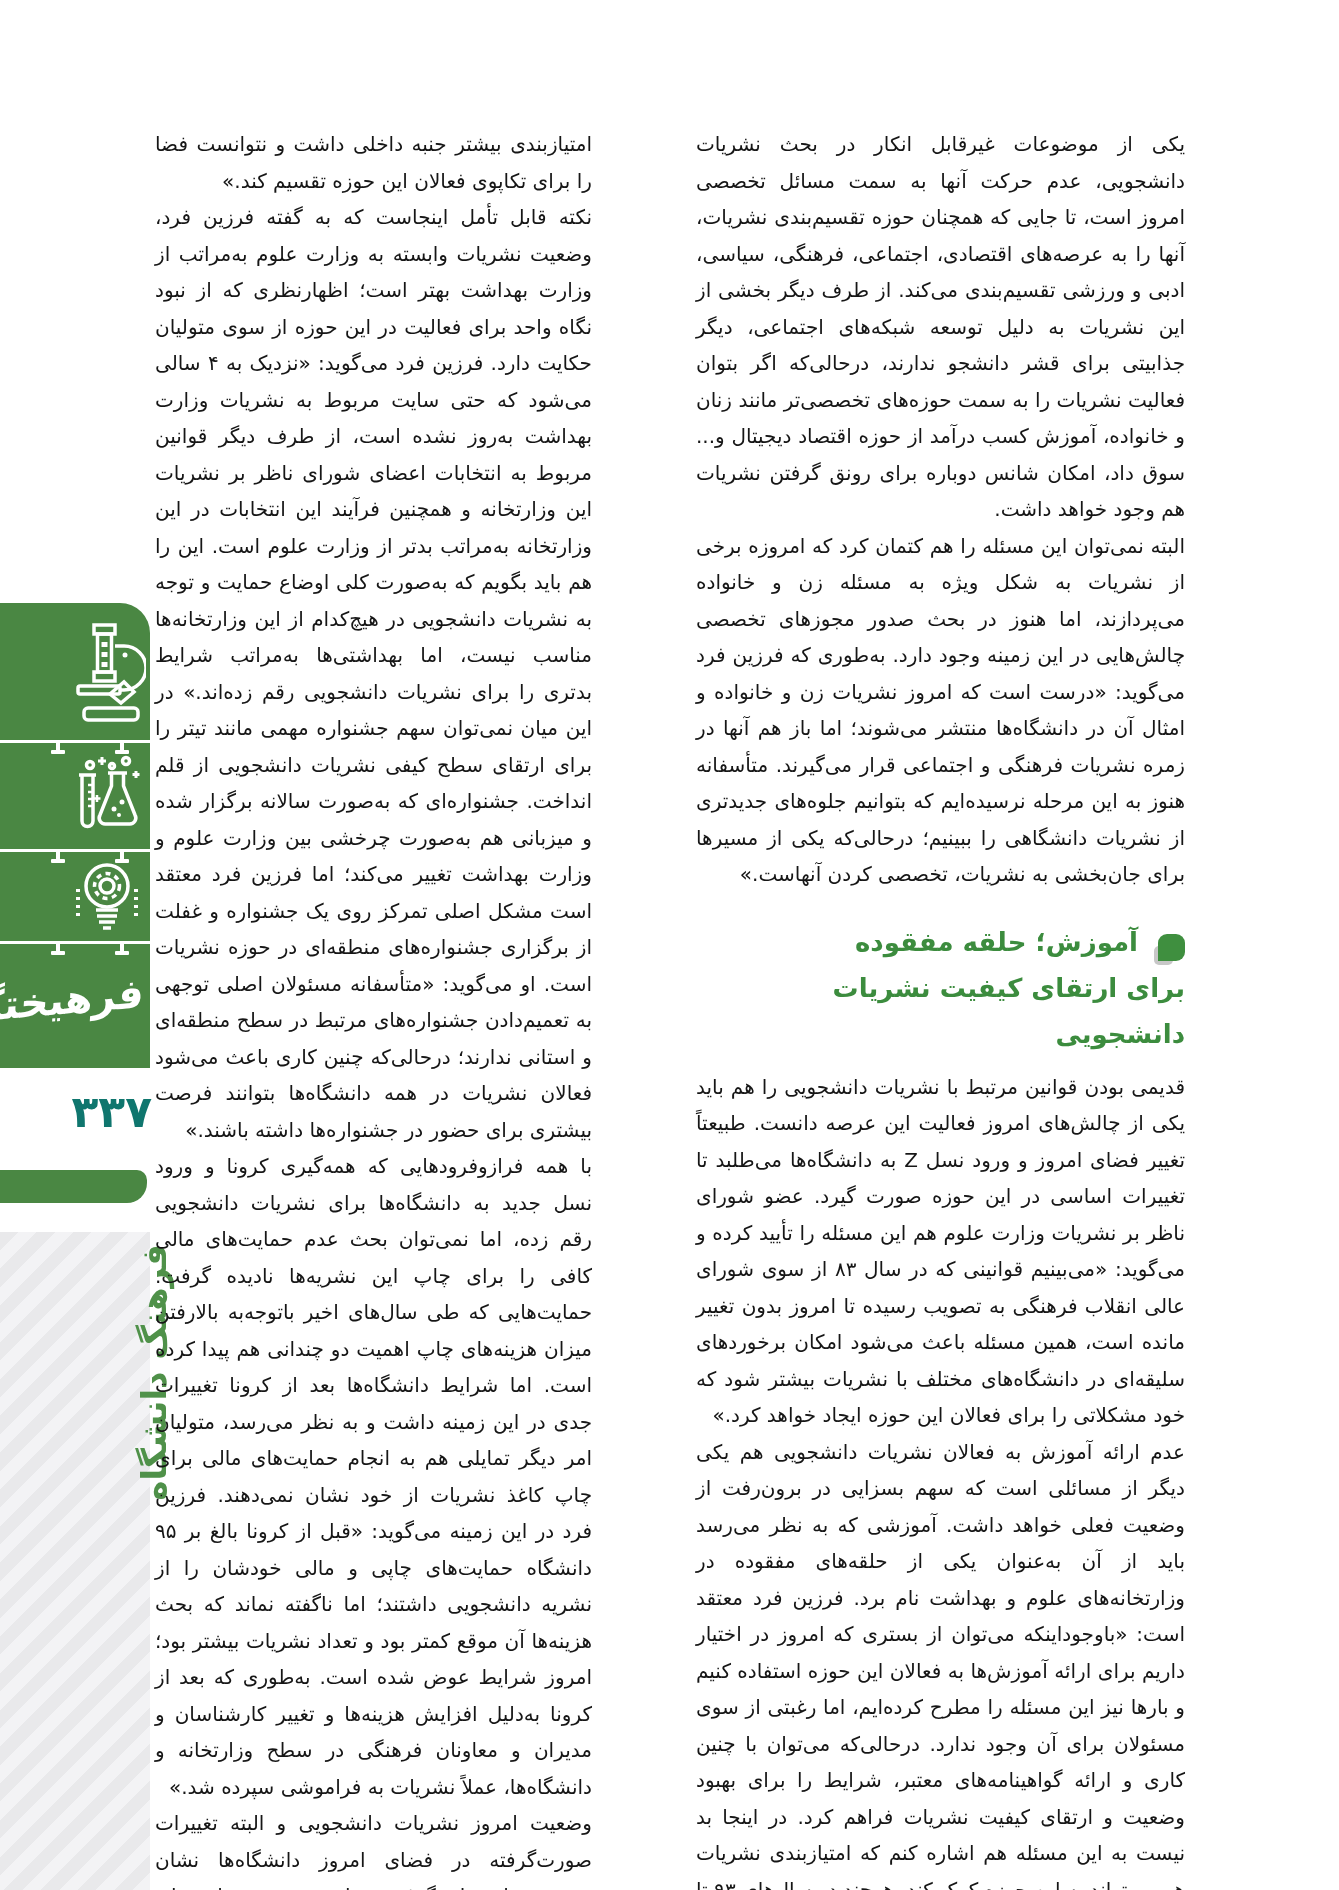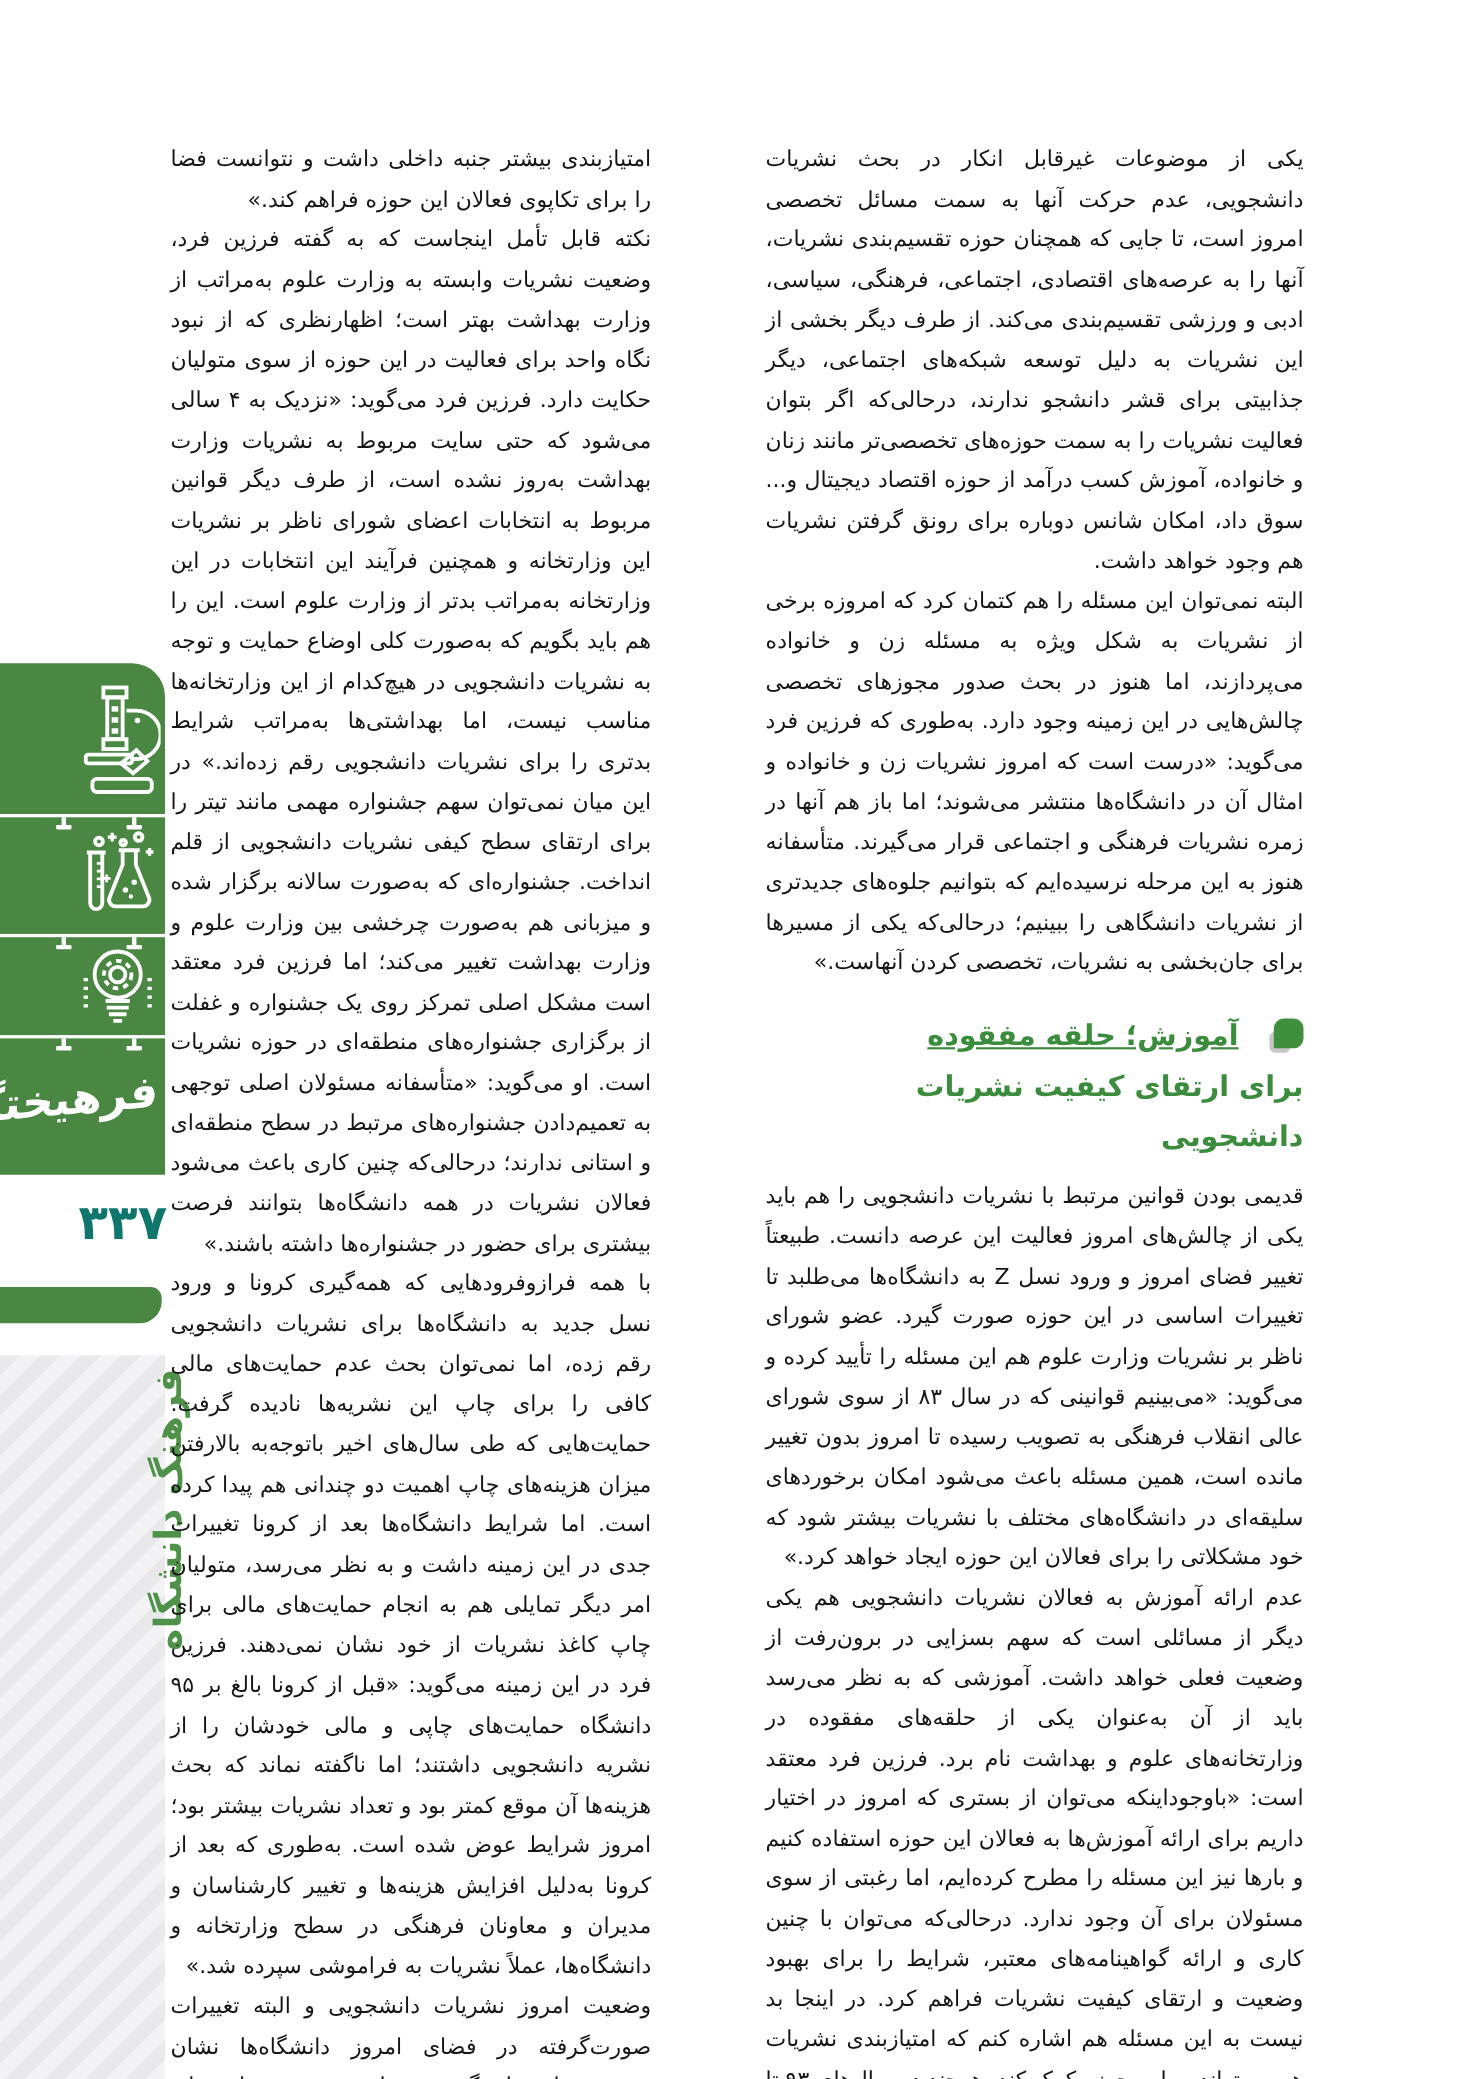--- a/index.html
+++ b/index.html
@@ -95,21 +95,21 @@
   .col-right { left: 696px; top: 126px; width: 489px; }
 
   .section-heading {
     margin: 26px 0 12px;
     color: #3c8c3e;
     font-weight: bold;
     font-size: 26px;
     line-height: 46px;
     text-align: right;
   }
-  .h-line1 { display: flex; align-items: center; gap: 28px; text-decoration: underline; }
+  .h-line1 { display: flex; align-items: flex-end; gap: 16px; }
   .bullet { position: relative; width: 31px; height: 31px; flex: 0 0 auto; }
   .bullet .bullet-back {
     position: absolute; left: 0; bottom: 0;
     width: 19px; height: 19px;
     background: #c7c7c7; border-radius: 5px;
   }
   .bullet .bullet-front {
     position: absolute; right: 0; top: 0;
     width: 27px; height: 27px;
     background: #3f8f3f; border-radius: 9px 9px 9px 0;
@@ -188,21 +188,21 @@
     <div class="green-bar"></div>
 
     <div class="stripe-panel">
       <div class="vertical-label">فرهنگ دانشگاه</div>
     </div>
   </aside>
 
   <main>
 
     <section class="col col-left">
-      <p>امتیازبندی بیشتر جنبه داخلی داشت و نتوانست فضا را برای تکاپوی فعالان این حوزه فراهم کند.»</p>
+      <p>امتیازبندی بیشتر جنبه داخلی داشت و نتوانست فضا را برای تکاپوی فعالان این حوزه تقسیم کند.»</p>
       <p>نکته قابل تأمل اینجاست که به گفته فرزین فرد، وضعیت نشریات وابسته به وزارت علوم به‌مراتب از وزارت بهداشت بهتر است؛ اظهارنظری که از نبود نگاه واحد برای فعالیت در این حوزه از سوی متولیان حکایت دارد. فرزین فرد می‌گوید: «نزدیک به ۴ سالی می‌شود که حتی سایت مربوط به نشریات وزارت بهداشت به‌روز نشده است، از طرف دیگر قوانین مربوط به انتخابات اعضای شورای ناظر بر نشریات این وزارتخانه و همچنین فرآیند این انتخابات در این وزارتخانه به‌مراتب بدتر از وزارت علوم است. این را هم باید بگویم که به‌صورت کلی اوضاع حمایت و توجه به نشریات دانشجویی در هیچ‌کدام از این وزارتخانه‌ها مناسب نیست، اما بهداشتی‌ها به‌مراتب شرایط بدتری را برای نشریات دانشجویی رقم زده‌اند.» در این میان نمی‌توان سهم جشنواره مهمی مانند تیتر را برای ارتقای سطح کیفی نشریات دانشجویی از قلم انداخت. جشنواره‌ای که به‌صورت سالانه برگزار شده و میزبانی هم به‌صورت چرخشی بین وزارت علوم و وزارت بهداشت تغییر می‌کند؛ اما فرزین فرد معتقد است مشکل اصلی تمرکز روی یک جشنواره و غفلت از برگزاری جشنواره‌های منطقه‌ای در حوزه نشریات است. او می‌گوید: «متأسفانه مسئولان اصلی توجهی به تعمیم‌دادن جشنواره‌های مرتبط در سطح منطقه‌ای و استانی ندارند؛ درحالی‌که چنین کاری باعث می‌شود فعالان نشریات در همه دانشگاه‌ها بتوانند فرصت بیشتری برای حضور در جشنواره‌ها داشته باشند.»</p>
       <p>با همه فرازوفرودهایی که همه‌گیری کرونا و ورود نسل جدید به دانشگاه‌ها برای نشریات دانشجویی رقم زده، اما نمی‌توان بحث عدم حمایت‌های مالی کافی را برای چاپ این نشریه‌ها نادیده گرفت. حمایت‌هایی که طی سال‌های اخیر باتوجه‌به بالارفتن میزان هزینه‌های چاپ اهمیت دو چندانی هم پیدا کرده است. اما شرایط دانشگاه‌ها بعد از کرونا تغییرات جدی در این زمینه داشت و به نظر می‌رسد، متولیان امر دیگر تمایلی هم به انجام حمایت‌های مالی برای چاپ کاغذ نشریات از خود نشان نمی‌دهند. فرزین فرد در این زمینه می‌گوید: «قبل از کرونا بالغ بر ۹۵ دانشگاه حمایت‌های چاپی و مالی خودشان را از نشریه دانشجویی داشتند؛ اما ناگفته نماند که بحث هزینه‌ها آن موقع کمتر بود و تعداد نشریات بیشتر بود؛ امروز شرایط عوض شده است. به‌طوری که بعد از کرونا به‌دلیل افزایش هزینه‌ها و تغییر کارشناسان و مدیران و معاونان فرهنگی در سطح وزارتخانه و دانشگاه‌ها، عملاً نشریات به فراموشی سپرده شد.»</p>
       <p>وضعیت امروز نشریات دانشجویی و البته تغییرات صورت‌گرفته در فضای امروز دانشگاه‌ها نشان می‌دهد برای جان گرفتن دوباره حوزه نشریات، باید در کنار شناخت ذائقه دانشجوی امروز و به‌روزرسانی قوانین، حمایت‌مالی و ارائه آموزش‌ها به فعالان این حوزه هم در دستور کار جدی متولیان امر قرار گیرد؛ چراکه در غیر این صورت بعید نیست در آینده نزدیک دیگر خبری از نشریات دانشجویی در فضای دانشگاهی وجود نداشته باشد.</p>
     </section>
 
     <section class="col col-right">
       <p>یکی از موضوعات غیرقابل انکار در بحث نشریات دانشجویی، عدم حرکت آنها به سمت مسائل تخصصی امروز است، تا جایی که همچنان حوزه تقسیم‌بندی نشریات، آنها را به عرصه‌های اقتصادی، اجتماعی، فرهنگی، سیاسی، ادبی و ورزشی تقسیم‌بندی می‌کند. از طرف دیگر بخشی از این نشریات به دلیل توسعه شبکه‌های اجتماعی، دیگر جذابیتی برای قشر دانشجو ندارند، درحالی‌که اگر بتوان فعالیت نشریات را به سمت حوزه‌های تخصصی‌تر مانند زنان و خانواده، آموزش کسب درآمد از حوزه اقتصاد دیجیتال و... سوق داد، امکان شانس دوباره برای رونق گرفتن نشریات هم وجود خواهد داشت.</p>
       <p>البته نمی‌توان این مسئله را هم کتمان کرد که امروزه برخی از نشریات به شکل ویژه به مسئله زن و خانواده می‌پردازند، اما هنوز در بحث صدور مجوزهای تخصصی چالش‌هایی در این زمینه وجود دارد. به‌طوری که فرزین فرد می‌گوید: «درست است که امروز نشریات زن و خانواده و امثال آن در دانشگاه‌ها منتشر می‌شوند؛ اما باز هم آنها در زمره نشریات فرهنگی و اجتماعی قرار می‌گیرند. متأسفانه هنوز به این مرحله نرسیده‌ایم که بتوانیم جلوه‌های جدیدتری از نشریات دانشگاهی را ببینیم؛ درحالی‌که یکی از مسیرها برای جان‌بخشی به نشریات، تخصصی کردن آنهاست.»</p>
 
       <div class="section-heading">

